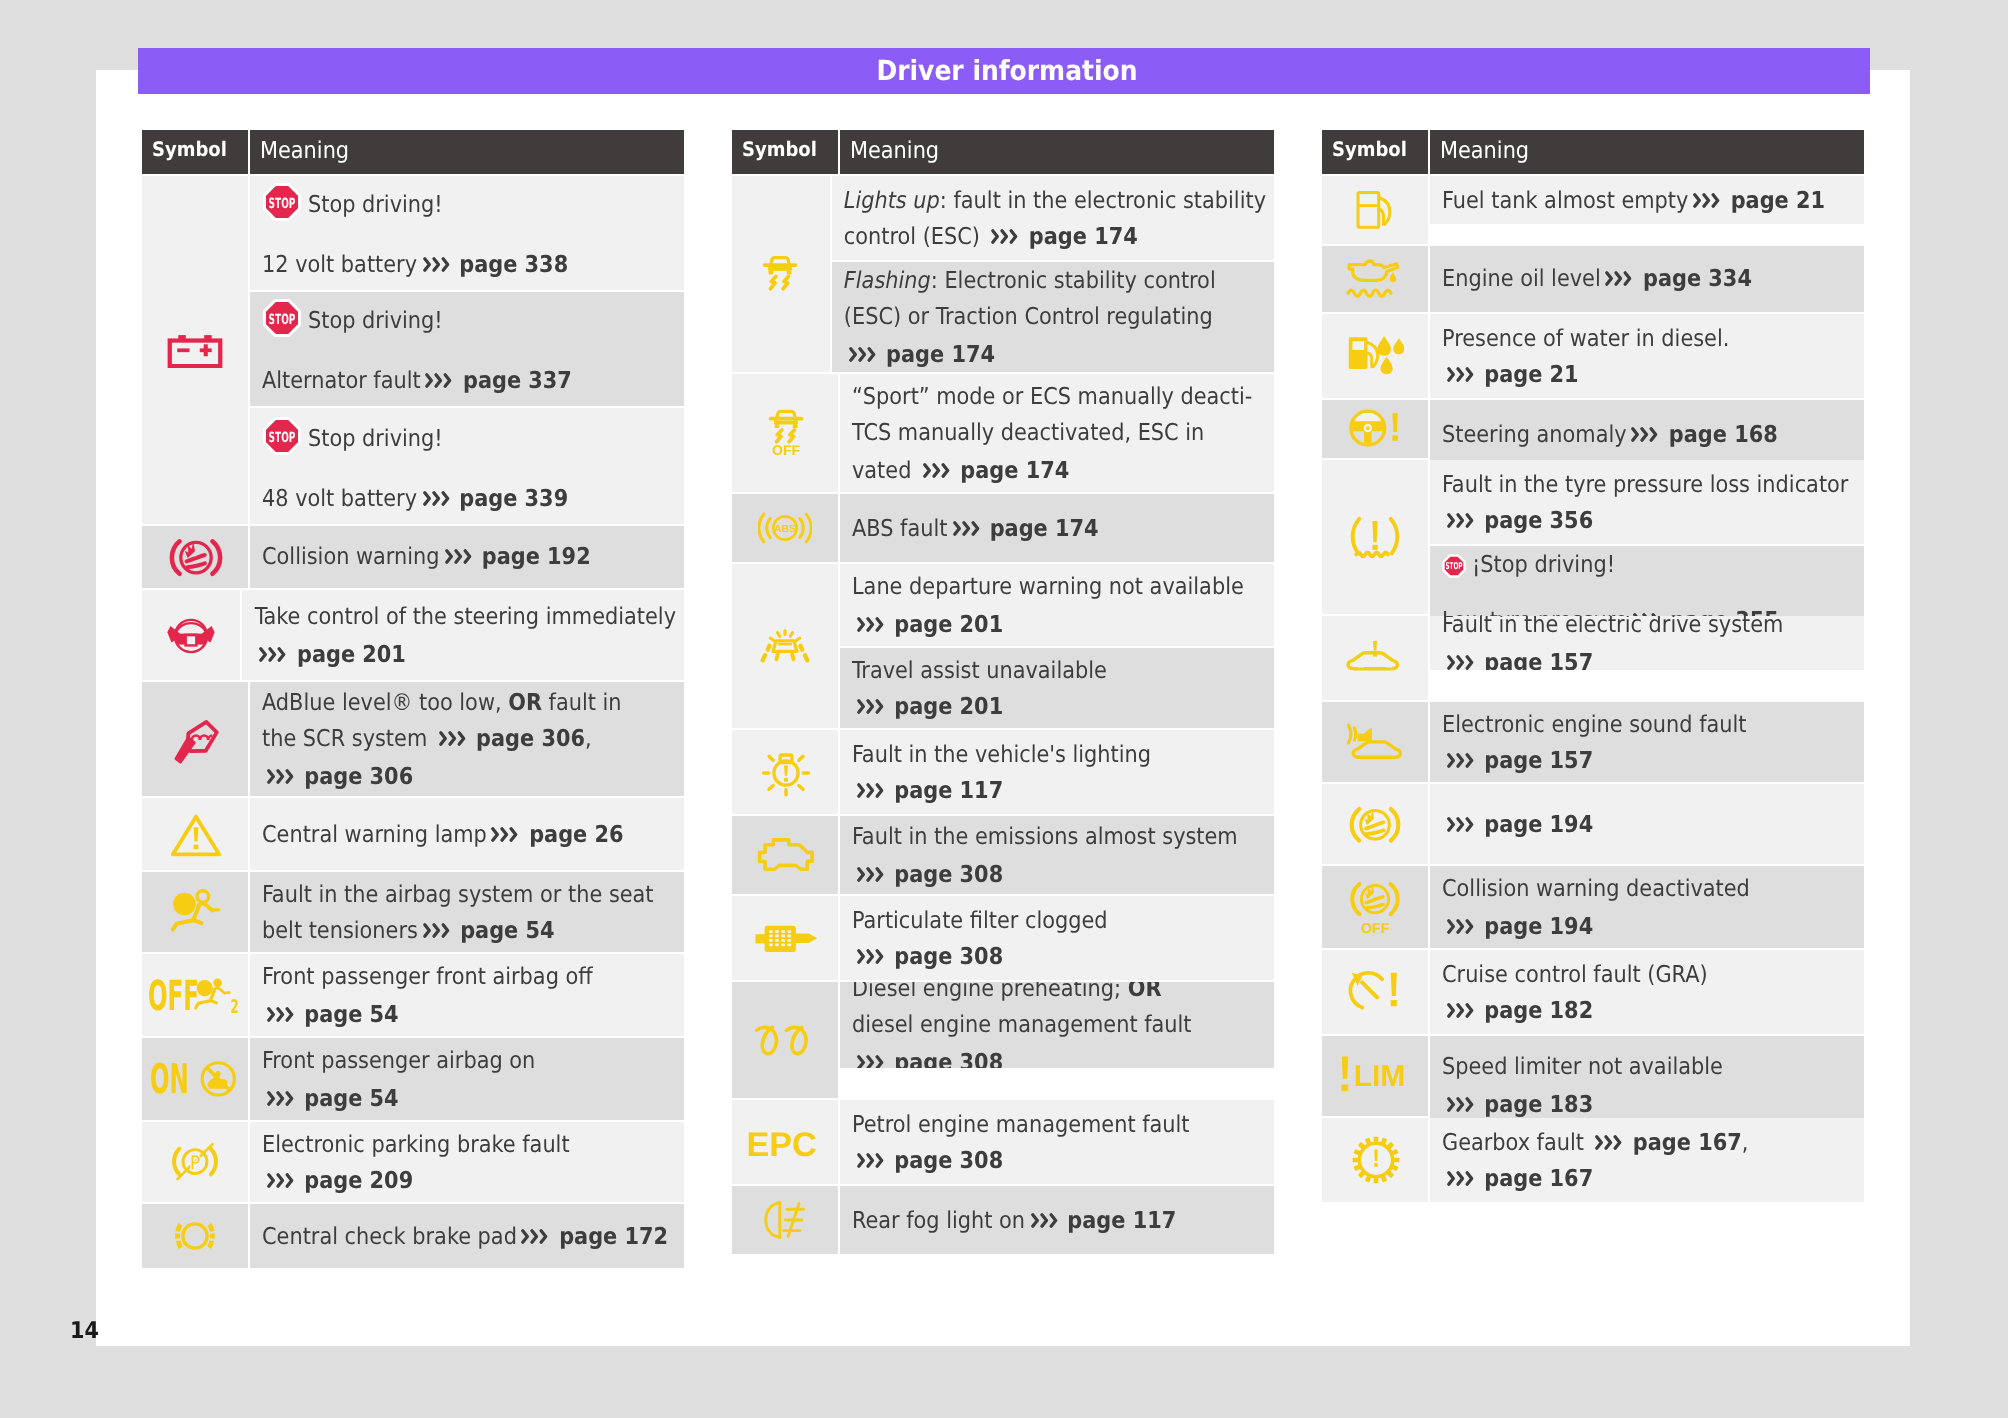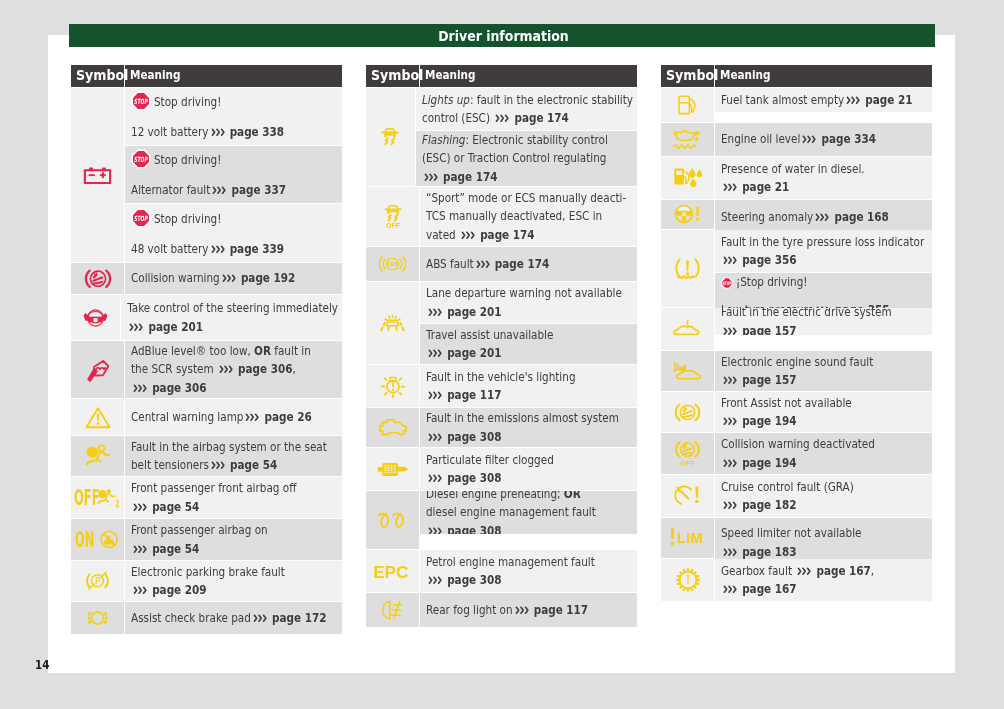--- a/index.html
+++ b/index.html
@@ -1,52 +1,52 @@
 <!DOCTYPE html>
 <html><head>
 <meta charset="utf-8">
 <title>Driver information</title>
 <style>
   html,body{margin:0;padding:0;}
   body{width:1004px;height:709px;background:#dfdfdf;font-family:"DejaVu Sans Condensed","DejaVu Sans",sans-serif;overflow:hidden;position:relative;}
   #sheet{position:absolute;left:48px;top:35px;width:907px;height:638px;background:#ffffff;}
-  #title-bar{position:absolute;left:69px;top:24px;width:866px;height:23px;background:#14532d;}
+  #title-bar{position:absolute;left:69px;top:24px;width:866px;height:23px;background:#8b5cf6;}
   #title-bar .title-text{color:#ffffff;font-size:13.9px;font-weight:bold;text-align:center;line-height:24px;text-indent:3px;}
   #page-num{position:absolute;left:35px;top:659px;font-size:11.5px;font-weight:bold;color:#1a1a1a;line-height:13px;}
 
   .tbl{position:absolute;top:65px;width:271px;}
   .tbl.c1{left:71px;}
   .tbl.c2{left:366px;}
   .tbl.c3{left:661px;}
 
   .thead{display:flex;height:22px;background:#403c3c;}
-  .thead .hs{width:53px;box-sizing:border-box;color:#fff;font-size:14px;font-weight:bold;line-height:21px;padding-left:5px;}
+  .thead .hs{width:53px;box-sizing:border-box;color:#fff;font-size:10px;font-weight:bold;line-height:21px;padding-left:5px;}
   .thead .hsep{width:1px;background:#fff;}
-  .thead .hm{flex:1;color:#fff;font-size:11.6px;font-weight:bold;line-height:21px;padding-left:5px;}
+  .thead .hm{flex:1;color:#fff;font-size:11.6px;font-weight:normal;line-height:21px;padding-left:5px;}
 
   .tbody{position:relative;margin-top:1px;}
   .grp{display:flex;}
   .gsep .sym{border-bottom:1px solid #fff;}
   .sym{width:53px;box-sizing:border-box;display:flex;align-items:center;justify-content:center;}
   .sym.l{background:#f1f1f1;}
   .sym.d{background:#dedede;}
   .gap{width:1px;background:#fff;}
   .rows{flex:1;display:flex;flex-direction:column;}
   .row{box-sizing:border-box;flex:0 0 auto;padding:0 4px 0 6px;overflow:hidden;font-size:11.6px;color:#3d3d3d;display:flex;flex-direction:column;justify-content:center;}
   .row.l{background:#f1f1f1;}
   .row.d{background:#dedede;}
   .row.sep{border-bottom:1px solid #fff;}
   .ln{display:block;line-height:18.4px;white-space:nowrap;}
   .b{font-weight:bold;}
   i{font-style:italic;}
   .chev{display:inline-block;vertical-align:-0.5px;margin:0 1px 0 2px;}
   .chev svg{display:block;}
   .para{margin:0;}
   .para + .para{margin-top:6.6px;}
-  .stopicon{display:inline-block;vertical-align:-5px;margin-right:3px;font-style:italic;}
+  .stopicon{display:inline-block;vertical-align:-5px;margin-right:3px;}
   .stopicon.sm{vertical-align:-2.5px;margin-right:3px;}
   .sym svg{display:block;}
 </style>
 </head>
 <body>
 
 <div id="sheet"></div>
 <div id="title-bar">
   <div class="title-text">Driver information</div>
 </div>
@@ -384,21 +384,21 @@
 <path d="M24.6 6.0a10.6 10.6 0 0 1 1.6 4.2"></path>
               <path d="M26.3 11.5a10.6 10.6 0 0 1-0.1 3.0"></path>
               <path d="M25.9 15.8a10.6 10.6 0 0 1-1.5 4.2"></path>
             </g>
           </svg>
         </div>
         <div class="gap"></div>
       <div class="rows">
         <div class="row d" style="height:32px">
           <p class="para">
-              <span class="ln"><span>Assist check brake pad</span><span class="chev" title="›››"><svg viewBox="0 0 17 10" width="14.5" height="8.5" aria-hidden="true">
+              <span class="ln"><span>Central check brake pad</span><span class="chev" title="›››"><svg viewBox="0 0 17 10" width="14.5" height="8.5" aria-hidden="true">
                     <g fill="none" stroke="#3d3d3d" stroke-width="1.9" stroke-linecap="round" stroke-linejoin="round">
                       <path d="M1.6 1.6 4.3 5 1.6 8.4"></path>
                       <path d="M7.0 1.6 9.7 5 7.0 8.4"></path>
                       <path d="M12.4 1.6 15.1 5 12.4 8.4"></path>
                     </g>
                   </svg></span><span class="b"> page 172</span></span>
             </p>
         </div>
       </div>
     </div>
@@ -969,21 +969,20 @@
 <g fill="none" stroke="#f6cd12" stroke-width="2.2" stroke-linecap="round" stroke-linejoin="round">
 <path d="M10.6 15.7c1.7-0.5 3.7-1.3 5.8-2.1 1.7-0.7 3.2-1.3 4.6-1.6"></path>
 <path d="M11.1 19.0c1.8-0.2 3.8-0.5 5.9-1.0 1.6-0.4 3.0-0.8 4.1-1.2"></path>
             </g>
           </svg>
         </div>
         <div class="gap"></div>
       <div class="rows">
         <div class="row l sep" style="height:41px">
           <p class="para">
-              <span class="ln"><span>Front Assist not available</span></span>
               <span class="ln"><span class="chev" title="›››"><svg viewBox="0 0 17 10" width="14.5" height="8.5" aria-hidden="true">
                     <g fill="none" stroke="#3d3d3d" stroke-width="1.9" stroke-linecap="round" stroke-linejoin="round">
                       <path d="M1.6 1.6 4.3 5 1.6 8.4"></path>
                       <path d="M7.0 1.6 9.7 5 7.0 8.4"></path>
                       <path d="M12.4 1.6 15.1 5 12.4 8.4"></path>
                     </g>
                   </svg></span><span class="b"> page 194</span></span>
             </p>
         </div>
       </div>

